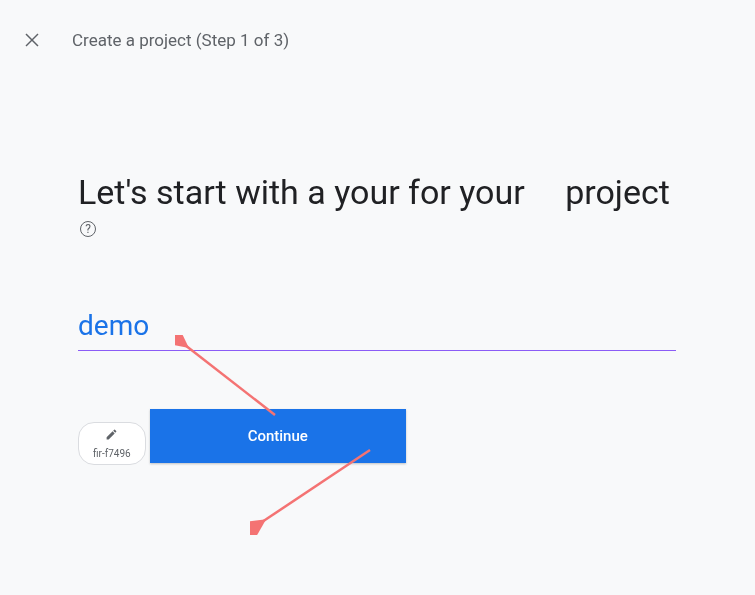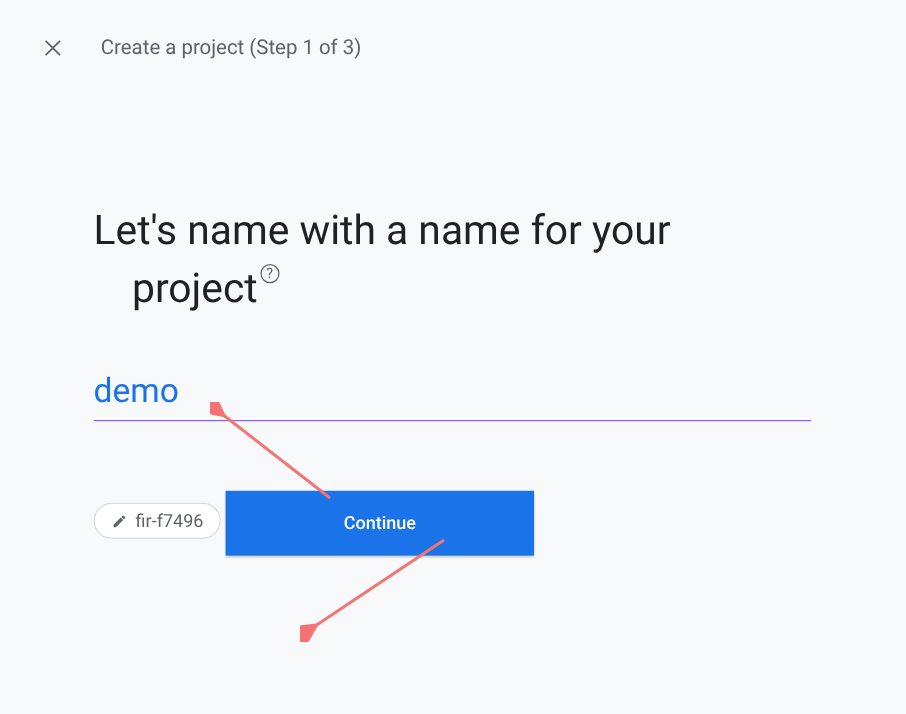--- a/index.html
+++ b/index.html
@@ -7,21 +7,21 @@
       font-family: 'Google Sans', Roboto, Arial, sans-serif;
       background: #f8f9fa;
       width: 755px;
       height: 595px;
       overflow: hidden;
       position: relative;
     }
     .header {
       display: flex;
       align-items: center;
-      padding: 28px 32px 16px 32px;
+      padding: 28px 32px 16px 20px;
       gap: 28px;
     }
     .close-btn {
       width: 24px;
       height: 24px;
       display: flex;
       align-items: center;
       justify-content: center;
       cursor: pointer;
       color: #5f6368;
@@ -85,24 +85,25 @@
       font-weight: 400;
     }
     .chip {
       display: inline-flex;
       align-items: center;
       gap: 7px;
       border: 1px solid #dadce0;
       border-radius: 16px;
       padding: 5px 14px;
       margin-top: 44px;
-      font-size: 15px;
+      font-size: 10px;
       color: #5f6368;
       cursor: pointer;
       background: #fff;
+      flex-direction: column;
     }
     .chip svg { width: 13px; height: 13px; }
     .continue-btn {
       margin-top: 58px;
       background: #1a73e8;
       color: #fff;
       border: none;
       font-size: 15px;
       font-weight: 500;
       padding: 18px 98px;
@@ -123,21 +124,21 @@
     <svg viewBox="0 0 24 24" fill="none" stroke="currentColor" stroke-width="2">
       <line x1="4" y1="4" x2="20" y2="20"></line>
       <line x1="20" y1="4" x2="4" y2="20"></line>
     </svg>
   </div>
   <div class="header-title">Create a project (Step 1 of 3)</div>
 </div>
 
 <div class="content">
   <h1 class="heading">
-    <span>Let's name with a name for your </span><span class="underline">project</span><span class="help-badge">?</span>
+    <span>Let's start with a your for your </span><span class="underline">project</span><span class="help-badge">?</span>
   </h1>
 
   <div class="input-wrap">
     <input class="project-input" type="text" value="demo" style="">
   </div>
 
   <div class="chip">
     <svg viewBox="0 0 24 24" fill="#5f6368">
       <path d="M3 17.25V21h3.75L17.81 9.94l-3.75-3.75L3 17.25zM20.71 7.04a1 1 0 0 0 0-1.41l-2.34-2.34a1 1 0 0 0-1.41 0l-1.83 1.83 3.75 3.75 1.83-1.83z"></path>
     </svg>

